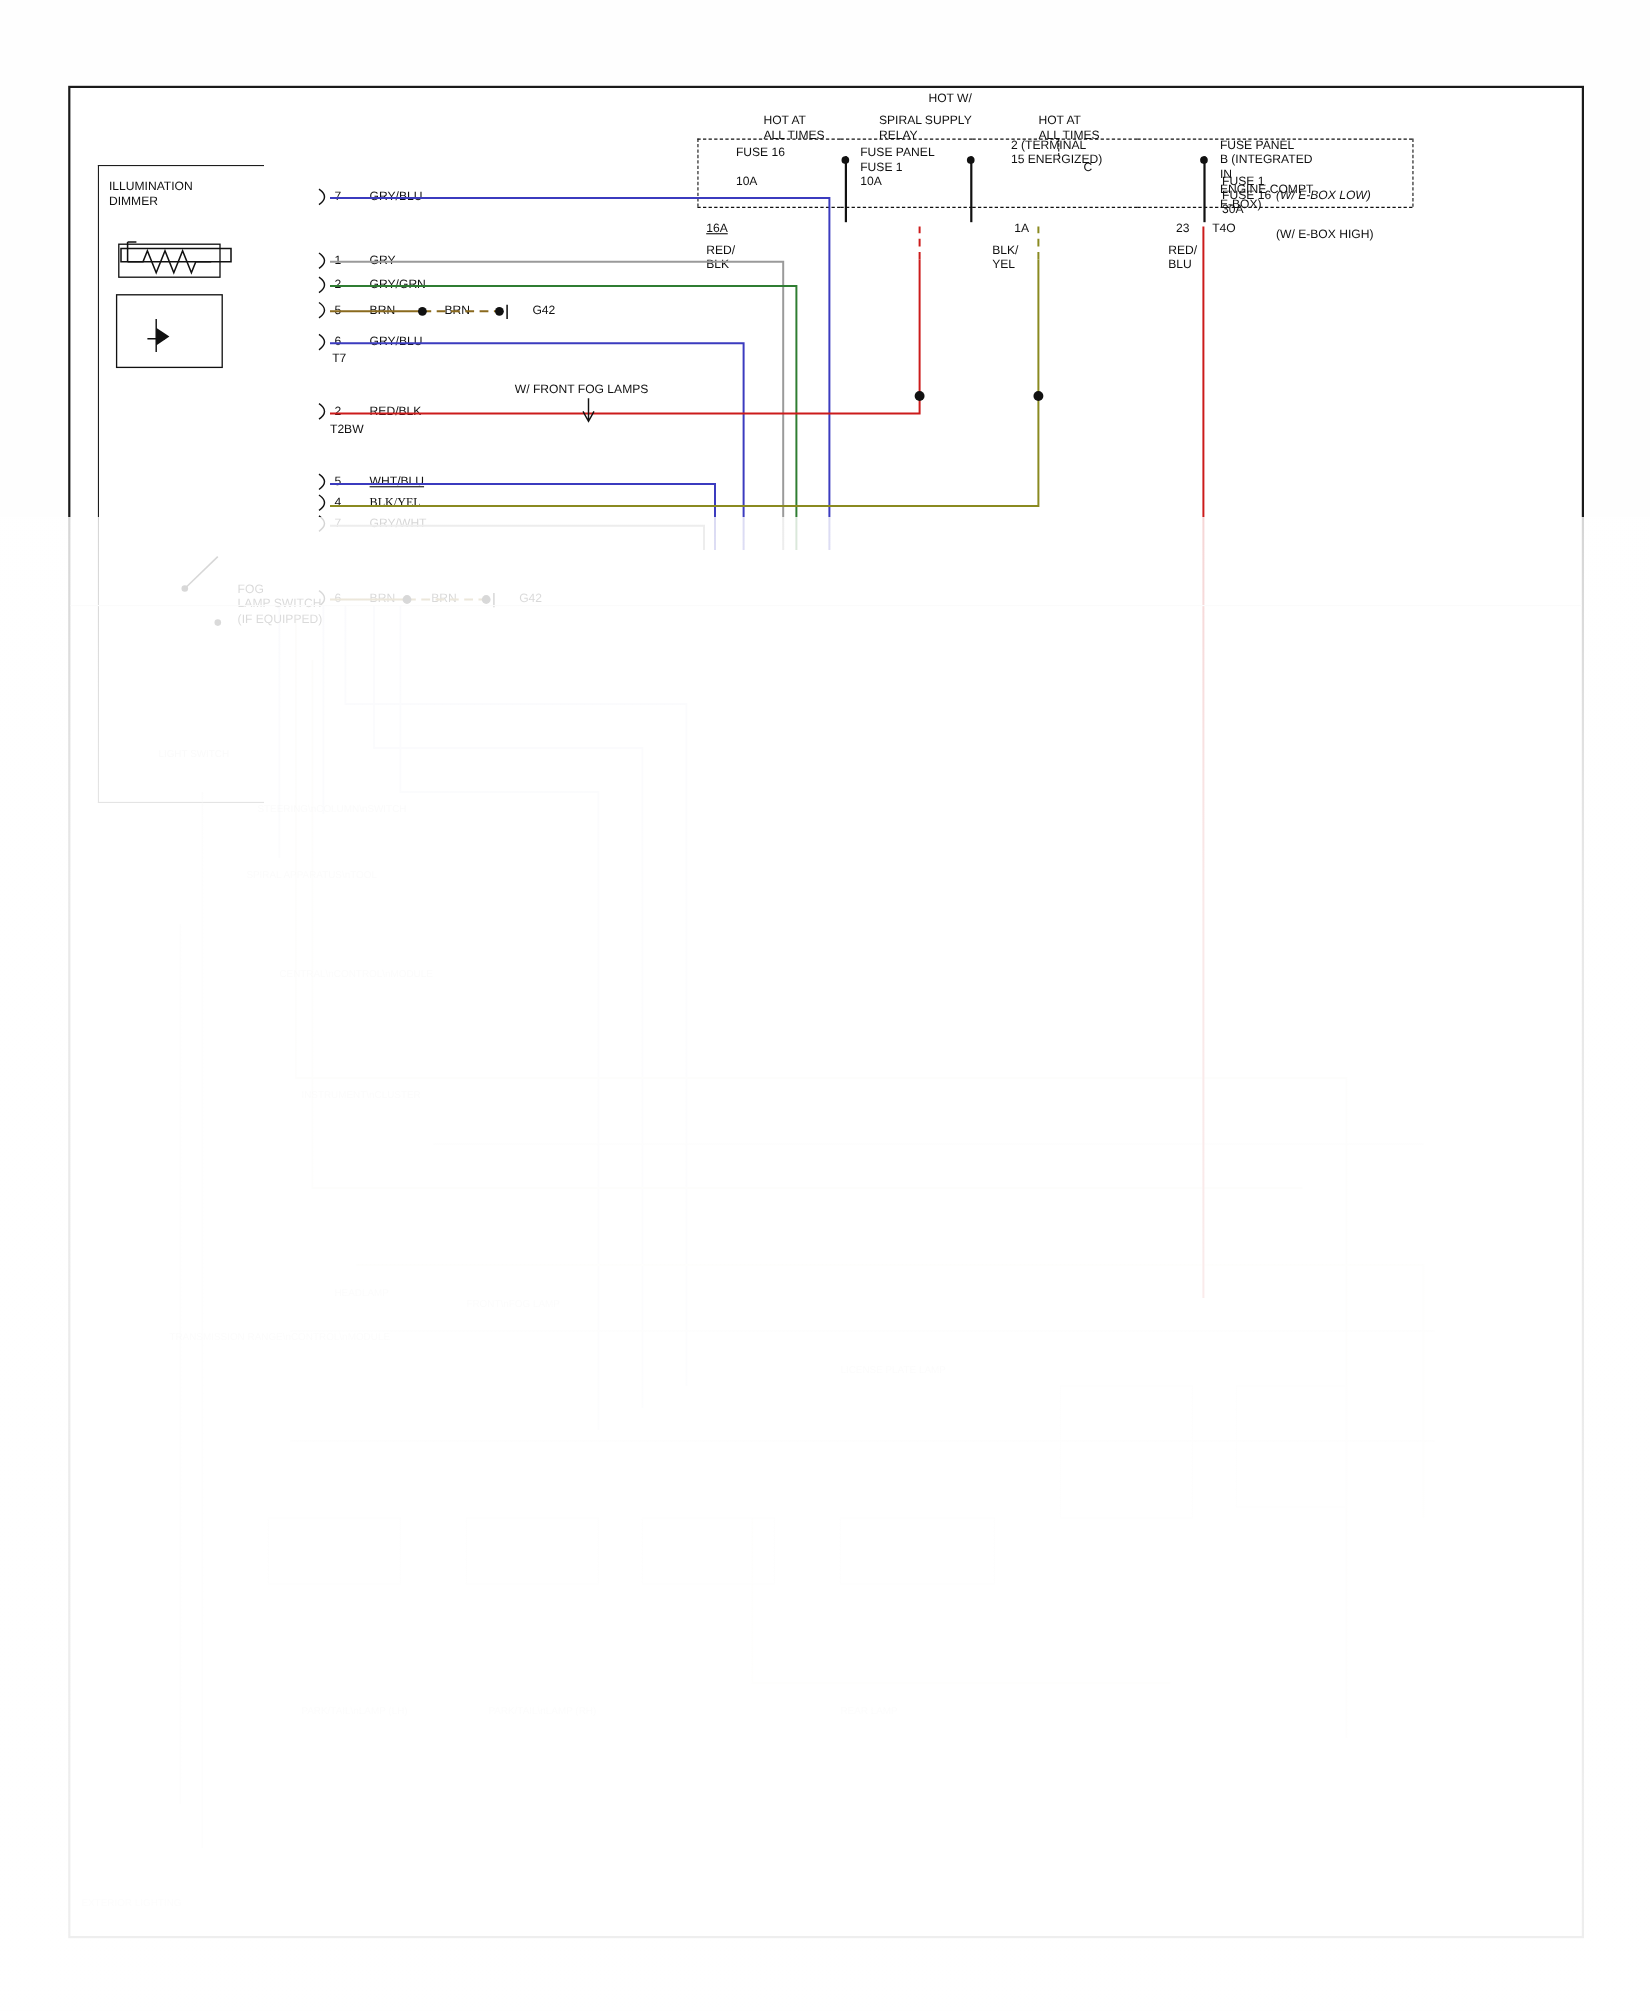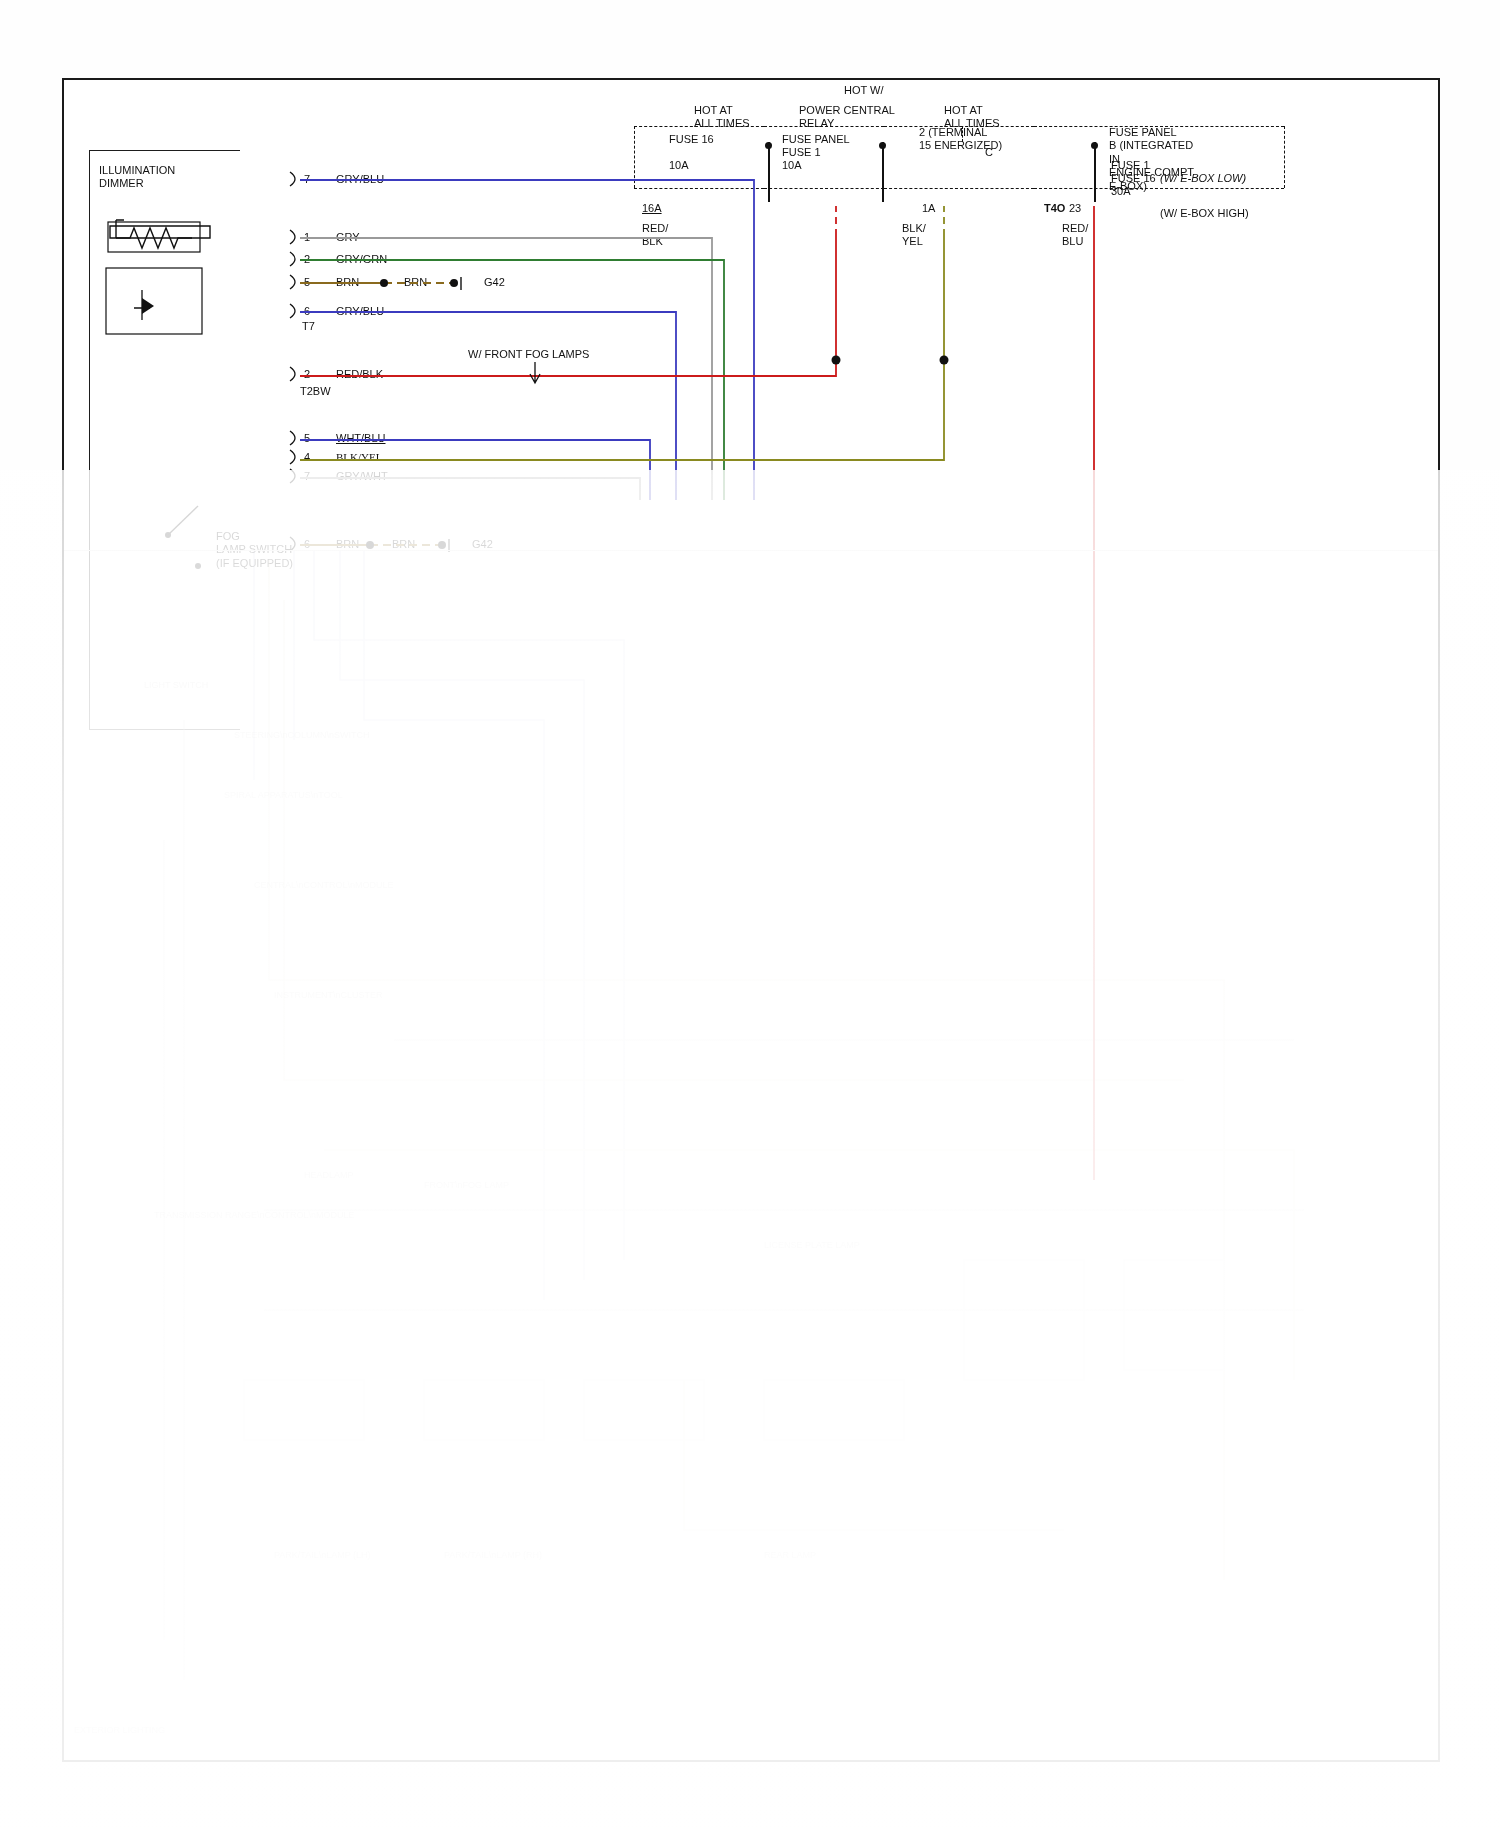--- a/index.html
+++ b/index.html
@@ -27,21 +27,21 @@
 </head>
 <body>
 
 <div id="page">
   <div id="sheet">
 
     <div class="lbl c" style="left:780px;top:4px;width:120px;">HOT W/</div>
 
     <div class="lbl c" style="left:630px;top:24px;width:120px;">HOT AT
 ALL TIMES</div>
-    <div class="lbl c" style="left:735px;top:24px;width:150px;">POWER CENTRAL
+    <div class="lbl c" style="left:735px;top:24px;width:150px;">SPIRAL SUPPLY
 RELAY</div>
     <div class="lbl" style="left:855px;top:46px;width:90px;">2 (TERMINAL
 15 ENERGIZED)</div>
     <div class="lbl c" style="left:880px;top:24px;width:110px;">HOT AT
 ALL TIMES</div>
     <div class="lbl" style="left:1045px;top:46px;width:130px;">FUSE PANEL
 B (INTEGRATED
 IN
 ENGINE COMPT
 E-BOX)</div>
@@ -71,21 +71,21 @@
     <div class="lbl" style="left:718px;top:79px;">10A</div>
     <div class="lbl" style="left:921px;top:66px;">C</div>
     <div class="lbl" style="left:858px;top:122px;">1A</div>
 
     <div class="lbl" style="left:1047px;top:79px;">FUSE 1</div>
     <div class="lbl" style="left:1047px;top:92px;">FUSE 16</div>
     <div class="lbl" style="left:1047px;top:105px;">30A</div>
     <div class="lbl" style="left:1096px;top:79px;margin-top:48px;">(W/ E-BOX HIGH)</div>
     <div class="lbl" style="left:1096px;top:92px;font-style:italic;">(W/ E-BOX LOW)</div>
     <div class="lbl" style="left:1005px;top:122px;">23</div>
-    <div class="lbl" style="left:980px;top:122px;font-weight:bold;">T4O</div>
+    <div class="lbl" style="left:1038px;top:122px;">T4O</div>
 
     <div class="wire v" style="left:704px;top:62px;height:60px;background:#111;"></div>
     <div class="dot" style="left:701px;top:62px;"></div>
     <div class="wire v" style="left:818px;top:62px;height:60px;background:#111;"></div>
     <div class="dot" style="left:815px;top:62px;"></div>
     <div class="wire v" style="left:1030px;top:62px;height:60px;background:#111;"></div>
     <div class="dot" style="left:1027px;top:62px;"></div>
 
     <div class="lbl" style="left:578px;top:142px;">RED/
 BLK</div>

